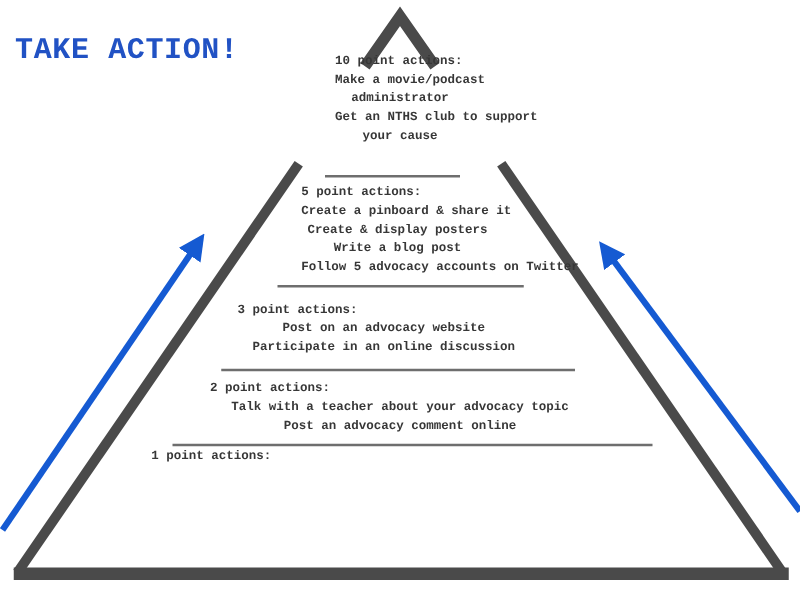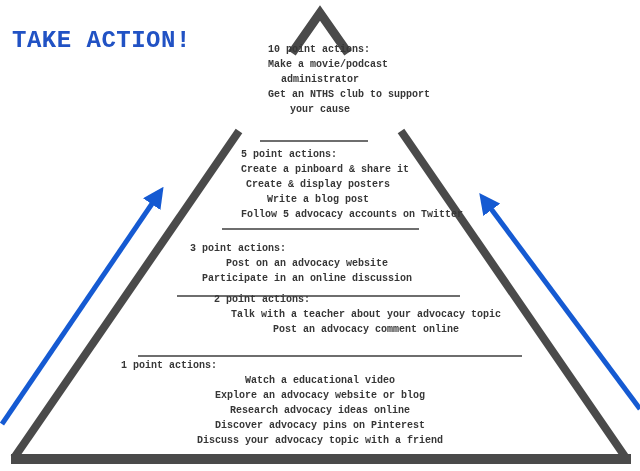--- a/index.html
+++ b/index.html
@@ -37,21 +37,21 @@
     font-weight: bold;
     color: var(--text-dark);
     line-height: 15px;
     white-space: nowrap;
     text-align: center;
   }
   .level .heading { text-align: left; }
   .level-1 { left: 268px; top: 42px;  width: 104px; }
   .level-2 { left: 241px; top: 147px; width: 154px; }
   .level-3 { left: 190px; top: 241px; width: 234px; }
-  .level-4 { left: 168px; top: 292px; width: 304px; margin-left: 46px; }
+  .level-4 { left: 168px; top: 304px; width: 304px; }
   .level-5 { left: 121px; top: 358px; width: 398px; }
   .divider {
     position: absolute;
     height: 2px;
     background: var(--divider-gray);
   }
   .d1 { top: 140px; left: 260px; width: 108px; }
   .d2 { top: 228px; left: 222px; width: 197px; }
   .d3 { top: 295px; left: 177px; width: 283px; }
   .d4 { top: 355px; left: 138px; width: 384px; }
@@ -123,22 +123,15 @@
     <div class="actions">
         <div class="action-line">Talk with a teacher about your advocacy topic</div>
         <div class="action-line">Post an advocacy comment online</div>
       </div>
   </div>
 
   <div class="divider d4"></div>
 
   <div class="level level-5">
     <div class="heading">1 point actions:</div>
-    <div class="actions">
-        <div class="action-line">Watch a educational video</div>
-        <div class="action-line">Explore an advocacy website or blog</div>
-        <div class="action-line">Research advocacy ideas online</div>
-        <div class="action-line">Discover advocacy pins on Pinterest</div>
-        <div class="action-line">Discuss your advocacy topic with a friend</div>
-      </div>
   </div>
 
 </div>
 
 </body></html>

